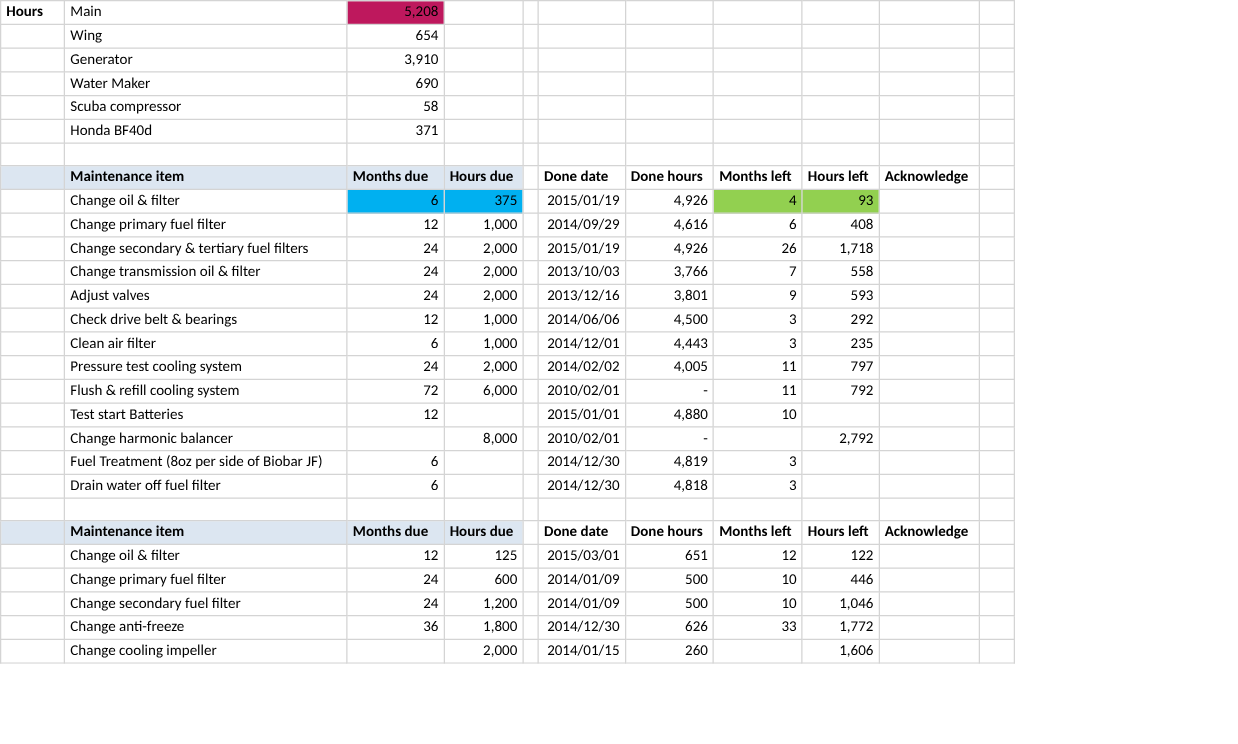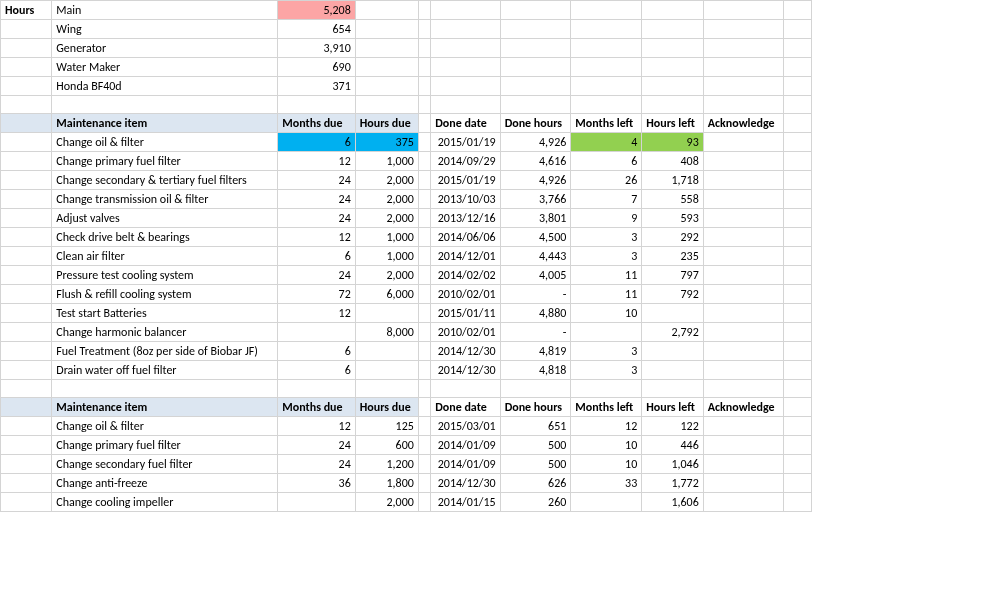--- a/index.html
+++ b/index.html
@@ -29,21 +29,21 @@
   .col-f { width: 75px; }
   .col-g { width: 80px; }
   .col-h { width: 80px; }
   .col-i { width: 70px; }
   .col-j { width: 90px; }
   .col-k { width: 70px; }
   .bold { font-weight: bold; }
   .right { text-align: right; }
   .section-header td { background: #dce6f1; }
   .sub-header { background: #dce6f1; font-weight: bold; }
-  .yellow { background: #fca5a5; padding-left: 44px; }
+  .yellow { background: #be185d; padding-left: 44px; }
   .cyan { background: #00b0f0; }
   .green { background: #92d050; }
   .comment-mark { position: relative; }
   .comment-mark::after {
     content: "";
     position: absolute;
     top: 0; right: 0;
     width: 0; height: 0;
     border-top: 6px solid #ff0000;
     border-left: 6px solid transparent;
@@ -114,20 +114,33 @@
         <td></td>
         <td></td>
         <td></td>
         <td></td>
         <td></td>
         <td></td>
         <td></td>
       </tr>
       <tr>
         <td></td>
+        <td>Scuba compressor</td>
+        <td class="right">58</td>
+        <td></td>
+        <td></td>
+        <td></td>
+        <td></td>
+        <td></td>
+        <td></td>
+        <td></td>
+        <td></td>
+      </tr>
+      <tr>
+        <td></td>
         <td>Honda BF40d</td>
         <td class="right">371</td>
         <td></td>
         <td></td>
         <td></td>
         <td></td>
         <td></td>
         <td></td>
         <td></td>
         <td></td>
@@ -274,21 +287,21 @@
         <td class="right">792</td>
         <td></td>
         <td></td>
       </tr>
       <tr>
         <td></td>
         <td>Test start Batteries</td>
         <td class="right">12</td>
         <td class="right"></td>
         <td></td>
-        <td class="right">2015/01/11</td>
+        <td class="right">2015/01/01</td>
         <td class="right">4,880</td>
         <td class="right">10</td>
         <td class="right"></td>
         <td></td>
         <td></td>
       </tr>
       <tr>
         <td></td>
         <td>Change harmonic balancer</td>
         <td class="right"></td>

